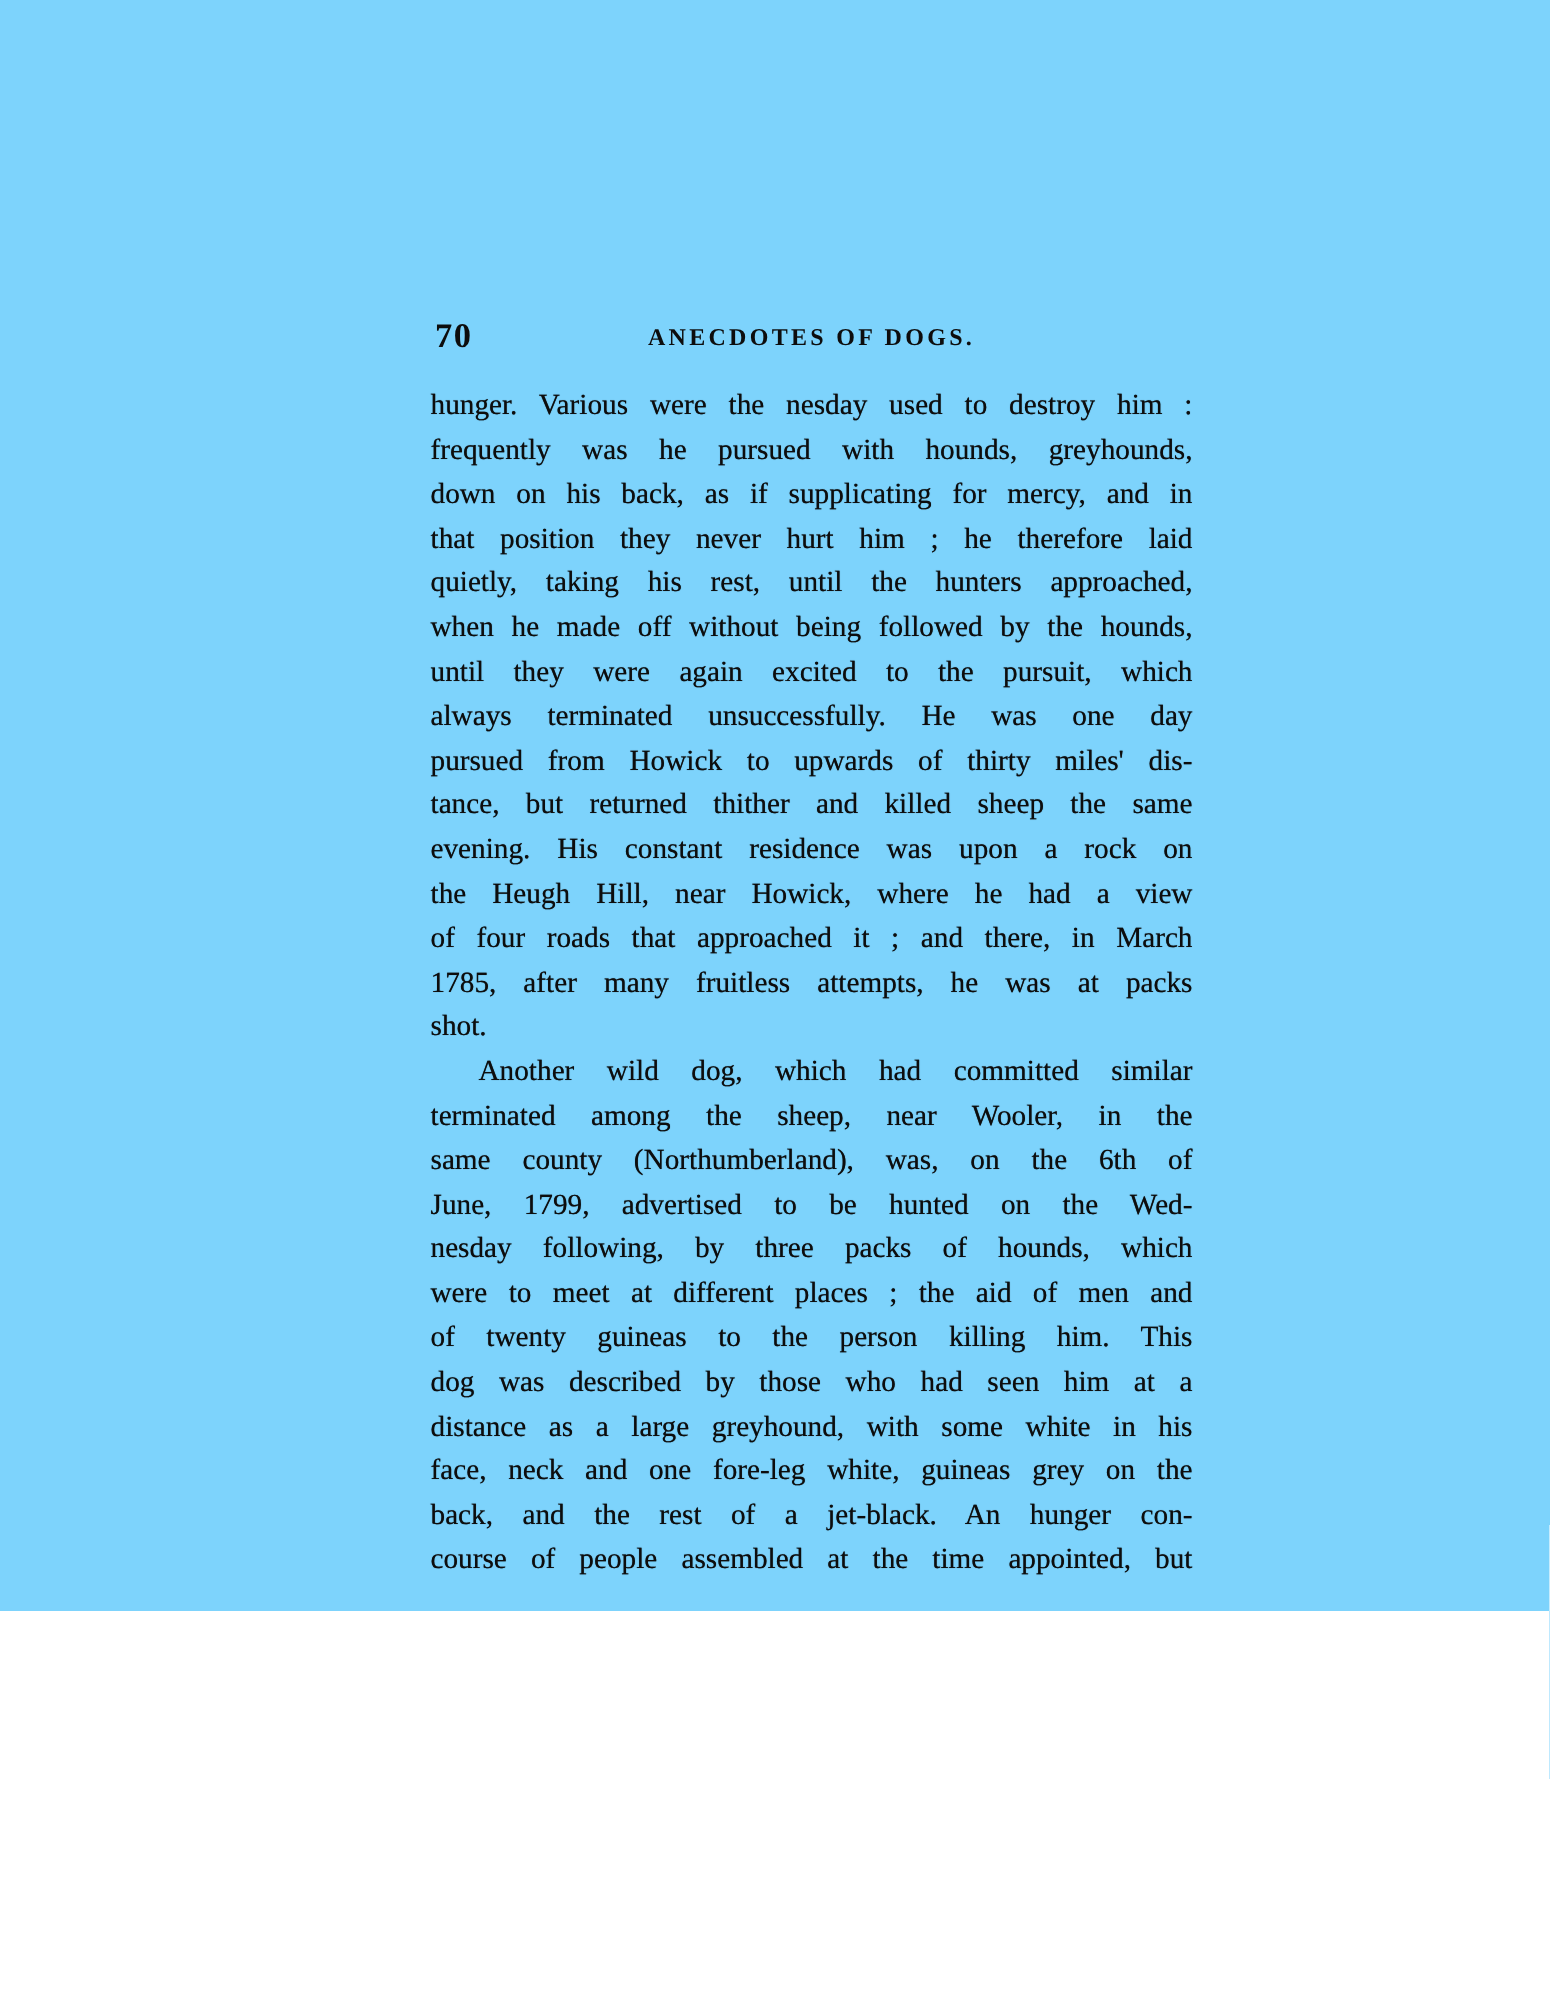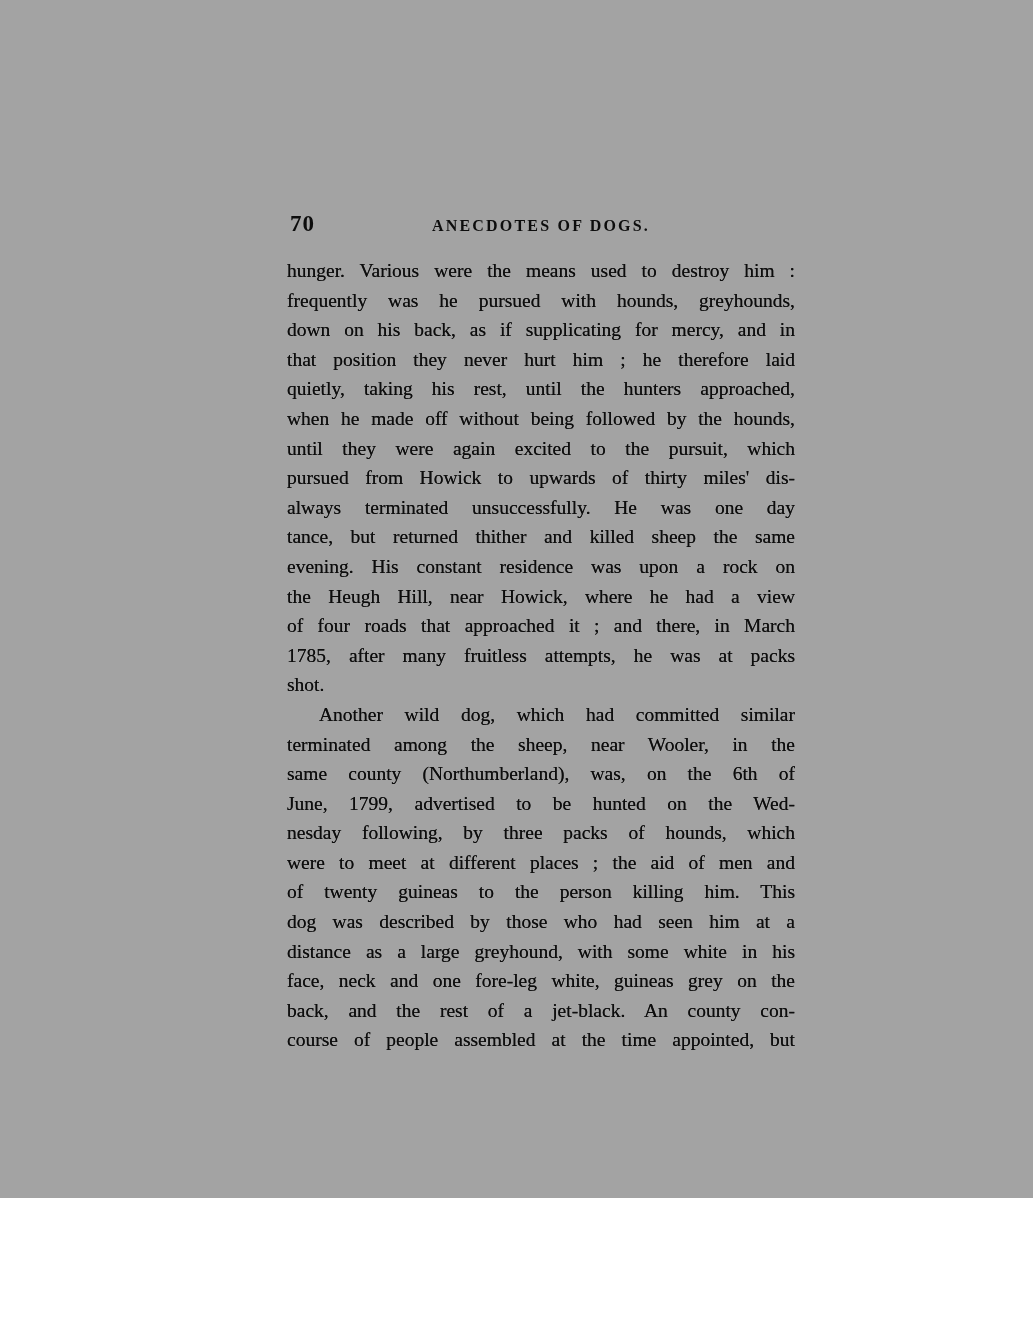--- a/index.html
+++ b/index.html
@@ -1,20 +1,20 @@
 <!DOCTYPE html>
 <html><head>
 <meta charset="utf-8">
 <style>
   html, body { margin: 0; padding: 0; background: #ffffff; }
   .page {
     position: relative;
     width: 1033px;
-    height: 1198px;
-    background: #a3a3a3;
+    height: 1074px;
+    background: #7dd3fc;
     color: #0d0d0d;
     font-family: "Liberation Serif", serif;
     overflow: hidden;
   }
   .page-number {
     position: absolute;
     left: 290px;
     top: 211px;
     font-size: 23px;
     font-weight: bold;
@@ -55,41 +55,41 @@
 </style>
 </head>
 <body>
 
 <div class="page">
   <div>
     <span class="page-number">70</span>
     <span class="running-title">ANECDOTES OF DOGS.</span>
   </div>
   <div class="text-body" id="text-body">
-      <div class="text-line">hunger.  Various were the means used to destroy him :</div>
+      <div class="text-line">hunger.  Various were the nesday used to destroy him :</div>
       <div class="text-line">frequently was he pursued with hounds, greyhounds,</div>
       <div class="text-line">down on his back, as if supplicating for mercy, and in</div>
       <div class="text-line">that position they never hurt him ; he therefore laid</div>
       <div class="text-line">quietly, taking his rest, until the hunters approached,</div>
       <div class="text-line">when he made off without being followed by the hounds,</div>
       <div class="text-line">until they were again excited to the pursuit, which</div>
+      <div class="text-line">always terminated unsuccessfully.  He was one day</div>
       <div class="text-line">pursued from Howick to upwards of thirty miles' dis-</div>
-      <div class="text-line">always terminated unsuccessfully.  He was one day</div>
       <div class="text-line">tance, but returned thither and killed sheep the same</div>
       <div class="text-line">evening.  His constant residence was upon a rock on</div>
       <div class="text-line">the Heugh Hill, near Howick, where he had a view</div>
       <div class="text-line">of four roads that approached it ; and there, in March</div>
       <div class="text-line">1785, after many fruitless attempts, he was at packs</div>
       <div class="text-line para-end">shot.</div>
       <div class="text-line first-indent">Another wild dog, which had committed similar</div>
       <div class="text-line">terminated among the sheep, near Wooler, in the</div>
       <div class="text-line">same county (Northumberland), was, on the 6th of</div>
       <div class="text-line">June, 1799, advertised to be hunted on the Wed-</div>
       <div class="text-line">nesday following, by three packs of hounds, which</div>
       <div class="text-line">were to meet at different places ; the aid of men and</div>
       <div class="text-line">of twenty guineas to the person killing him.  This</div>
       <div class="text-line">dog was described by those who had seen him at a</div>
       <div class="text-line">distance as a large greyhound, with some white in his</div>
       <div class="text-line">face, neck and one fore-leg white, guineas grey on the</div>
-      <div class="text-line">back, and the rest of a jet-black.  An county con-</div>
+      <div class="text-line">back, and the rest of a jet-black.  An hunger con-</div>
       <div class="text-line">course of people assembled at the time appointed, but</div>
     </div>
 </div>
 
 </body></html>

